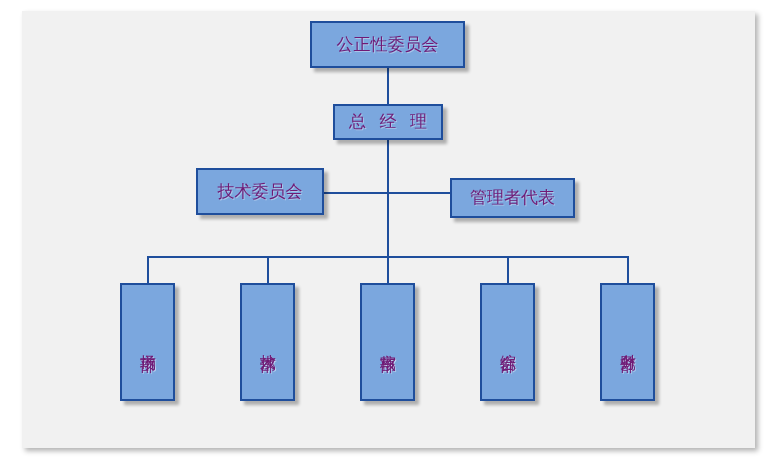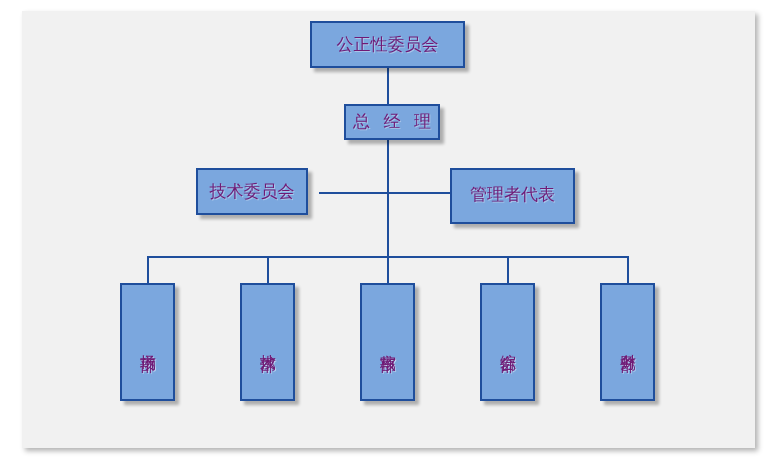--- a/index.html
+++ b/index.html
@@ -86,28 +86,28 @@
     <div class="connector v" style="left:125px; top:245px; height:27px;"></div>
     <div class="connector v" style="left:245px; top:245px; height:27px;"></div>
     <div class="connector v" style="left:365px; top:245px; height:27px;"></div>
     <div class="connector v" style="left:485px; top:245px; height:27px;"></div>
     <div class="connector v" style="left:605px; top:245px; height:27px;"></div>
 
     <div class="org-box h-box" style="left:288px; top:10px; width:155px; height:47px;">
       <span class="label">公正性委员会</span>
     </div>
 
-    <div class="org-box h-box spaced" style="left:322px; top:93px; width:96px; height:36px;">
+    <div class="org-box h-box spaced" style="left:311px; top:93px; width:110px; height:36px;">
       <span class="label">总 经 理</span>
     </div>
 
-    <div class="org-box h-box" style="left:174px; top:157px; width:112px; height:47px;">
+    <div class="org-box h-box" style="left:174px; top:157px; width:128px; height:47px;">
       <span class="label">技术委员会</span>
     </div>
-    <div class="org-box h-box" style="left:428px; top:157px; width:125px; height:56px;font-family:Liberation Mono, monospace;">
+    <div class="org-box h-box" style="left:428px; top:167px; width:125px; height:40px;">
       <span class="label">管理者代表</span>
     </div>
 
     <div class="org-box v-box" style="left:98px; top:272px; width:55px; height:118px;">
       <span class="label">市场部</span>
     </div>
     <div class="org-box v-box" style="left:218px; top:272px; width:55px; height:118px;">
       <span class="label">技术部</span>
     </div>
     <div class="org-box v-box" style="left:338px; top:272px; width:55px; height:118px;">

